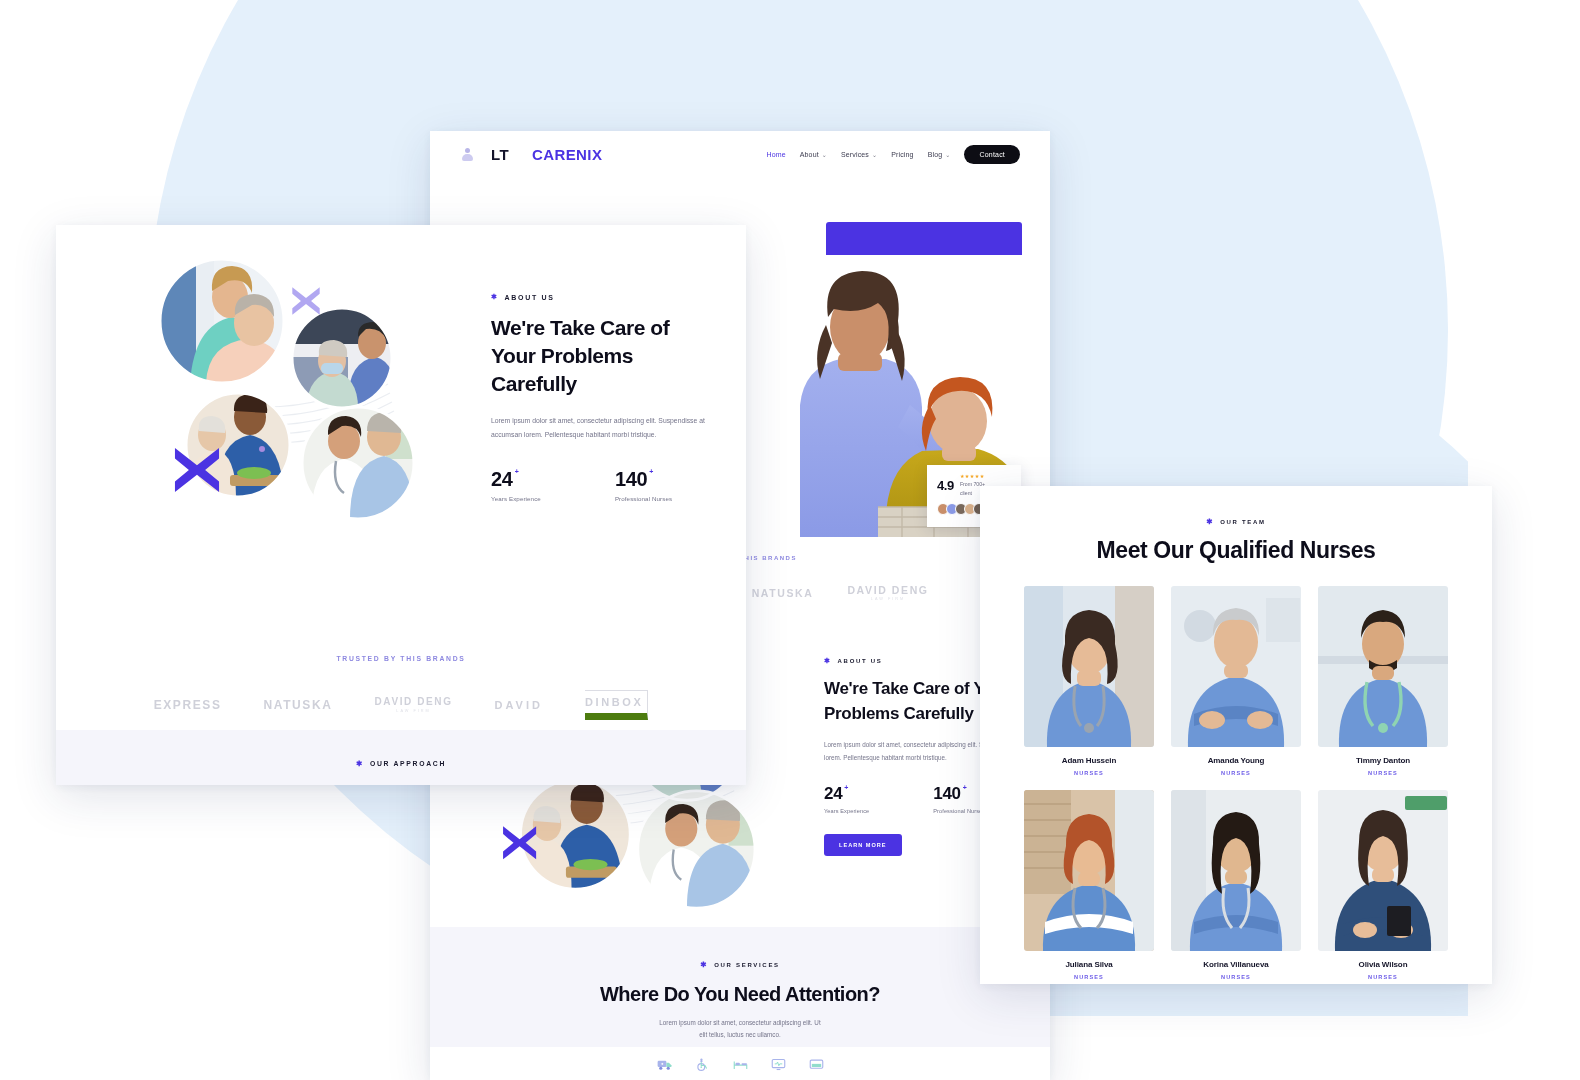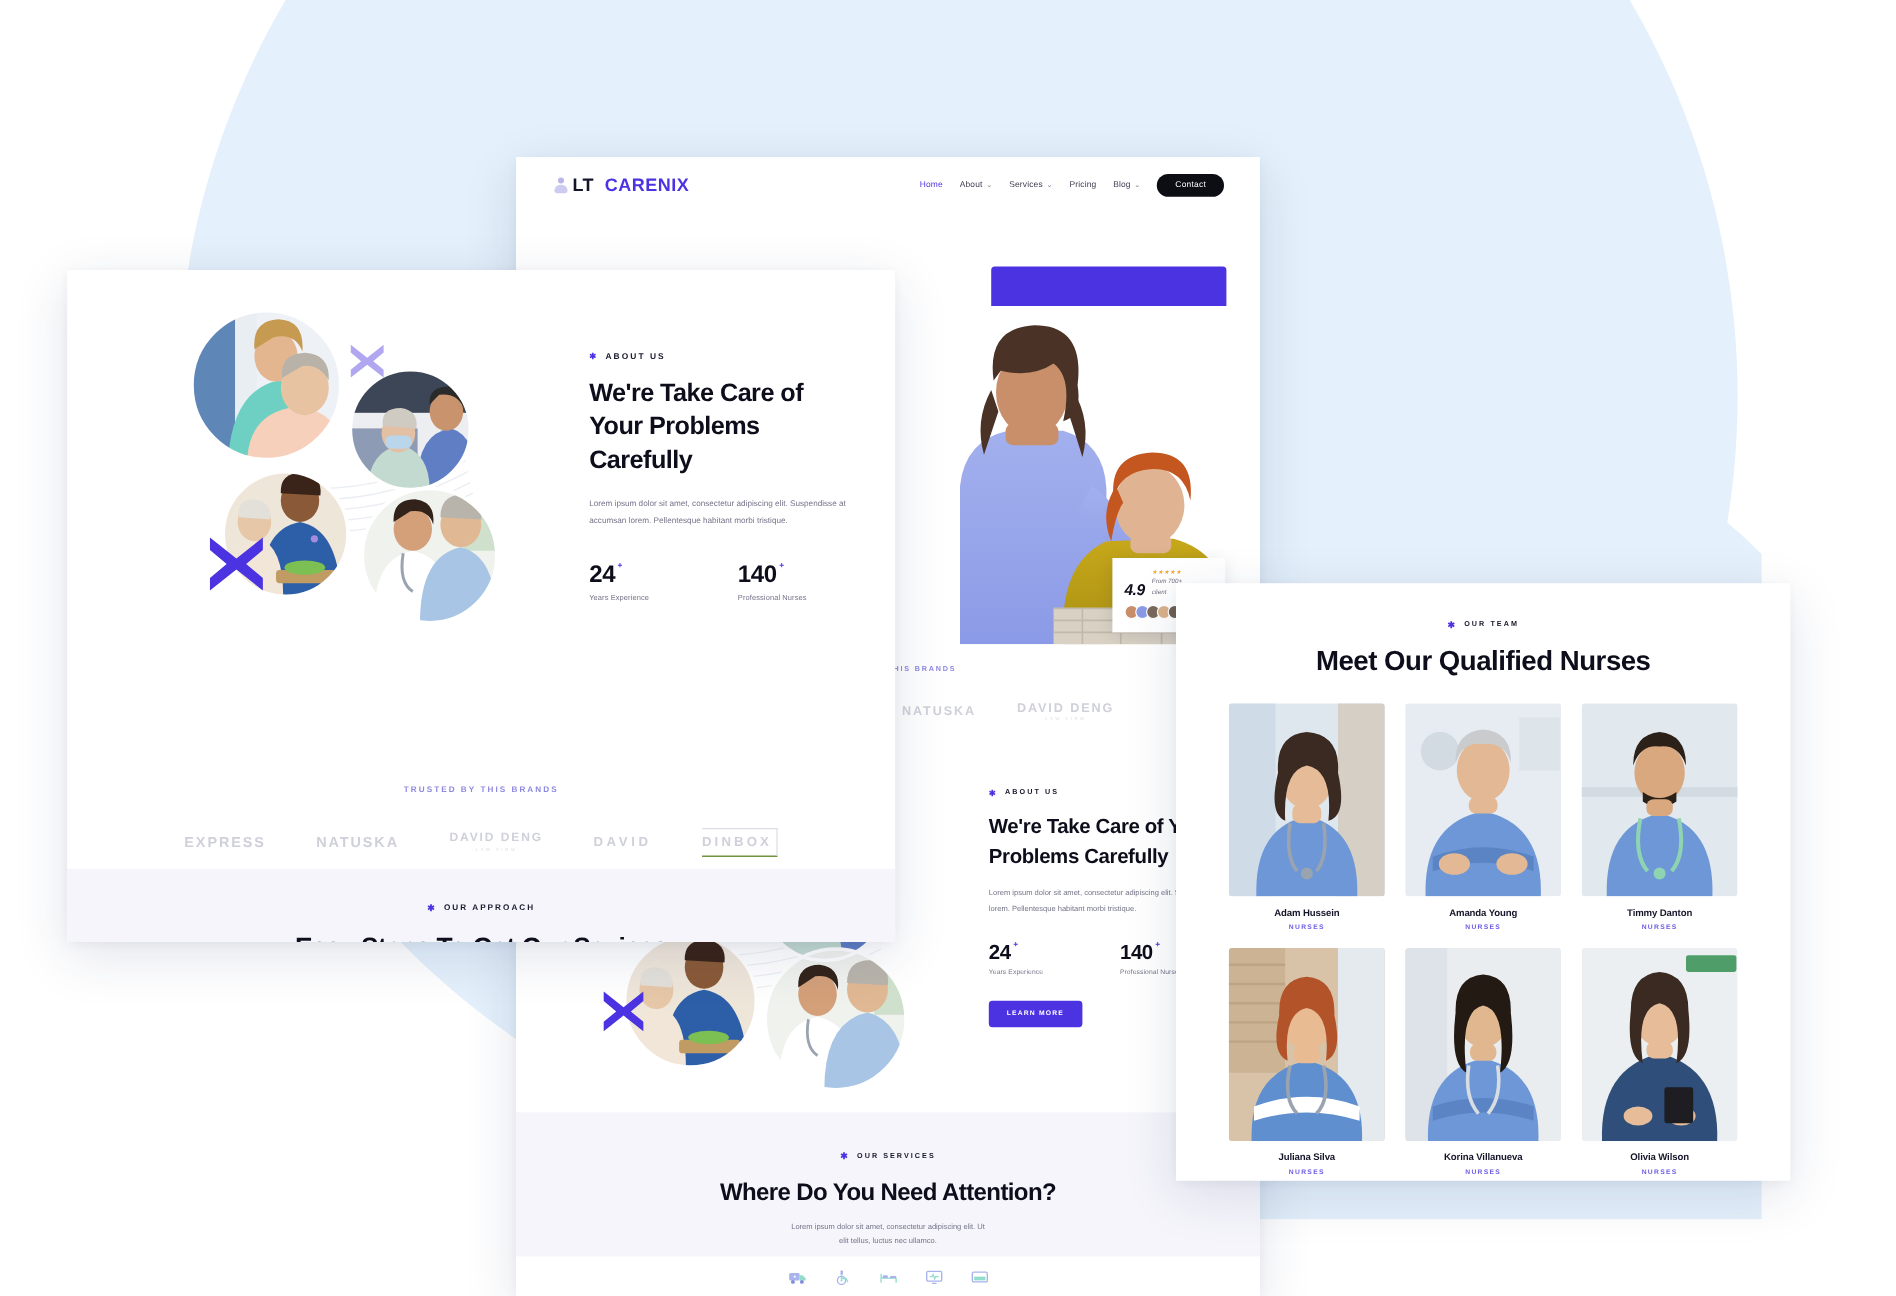--- a/index.html
+++ b/index.html
@@ -51,21 +51,21 @@
     left: 430px; top: 131px; width: 620px; height: 949px;
     z-index: 5;
   }
   .nav {
     height: 46px;
     display: flex; align-items: center;
     padding: 0 30px 0 32px;
     background: #fff;
   }
   .logo {
-    display: flex; align-items: center; gap: 4px;
+    display: flex; align-items: center; gap: 18px;
     font-size: 15px; font-weight: 700; letter-spacing: .4px;
   }
   .logo-mark { width: 11px; height: 13px; position: relative; }
   .logo-mark::before {
     content: ""; position: absolute; left: 3px; top: 0;
     width: 5px; height: 5px; border-radius: 50%; background: #b9b6e8;
   }
   .logo-mark::after {
     content: ""; position: absolute; left: 0; top: 6px;
     width: 11px; height: 7px; border-radius: 5px 5px 2px 2px; background: #cdcbf0;
@@ -115,21 +115,21 @@
   }
   .hero-photo {
     position: absolute; left: 352px; top: 78px; width: 248px; height: 282px;
     overflow: hidden;
   }
   .rating-card {
     position: absolute; left: 497px; top: 288px; width: 94px; height: 62px;
     background: #fff; box-shadow: 0 3px 14px rgba(20,30,70,.13);
     padding: 8px 0 0 10px;
   }
-  .rating-top { display: flex; align-items: flex-end; gap: 6px; font-style: italic; }
+  .rating-top { display: flex; align-items: center; gap: 6px; }
   .rating-num { font-size: 13px; font-weight: 700; color: #0d0d1b; letter-spacing: -.4px; }
   .rating-right .stars { color: #f5a623; font-size: 5px; letter-spacing: .5px; }
   .rating-right .from { font-size: 5.2px; color: #6c6c82; line-height: 1.6; margin-top: 1px; }
   .avatars { display: flex; margin-top: 5px; }
   .avatars span {
     width: 12px; height: 12px; border-radius: 50%; border: 1.2px solid #fff;
     margin-left: -3px; display: block;
   }
   .avatars span:first-child { margin-left: 0; }
 
@@ -781,21 +781,21 @@
   <div class="left-brands">
     <div class="brands-label">TRUSTED BY THIS BRANDS</div>
     <div class="left-brands-row">
       <div class="brand" style="font-size:12px">EXPRESS</div>
       <div class="brand" style="font-size:12px">NATUSKA</div>
       <div class="brand stack" style="font-size:10px">
         <span>DAVID DENG</span>
         <small>LAW FIRM</small>
       </div>
       <div class="brand" style="font-size:11px;letter-spacing:3px">DAVID</div>
-      <div class="brand" style="font-size:11px;letter-spacing:2.6px;border-right:1px solid #dcdde4;border-top:1px solid #dcdde4;border-bottom:1px solid #4d7c0f;padding:5px 4px 5px 0">DINBOX</div>
+      <div class="brand" style="font-size:11px;letter-spacing:2.6px;border-right:1px solid #dcdde4;border-top:1px solid #dcdde4;border-bottom:7px solid #4d7c0f;padding:5px 4px 5px 0">DINBOX</div>
     </div>
   </div>
 
   <div class="approach">
     <div class="sec-eyebrow">
       <span class="star">✱</span>
       <span>OUR APPROACH</span>
     </div>
     <div class="sec-title">Easy Steps To Get Our Sevices</div>
     

